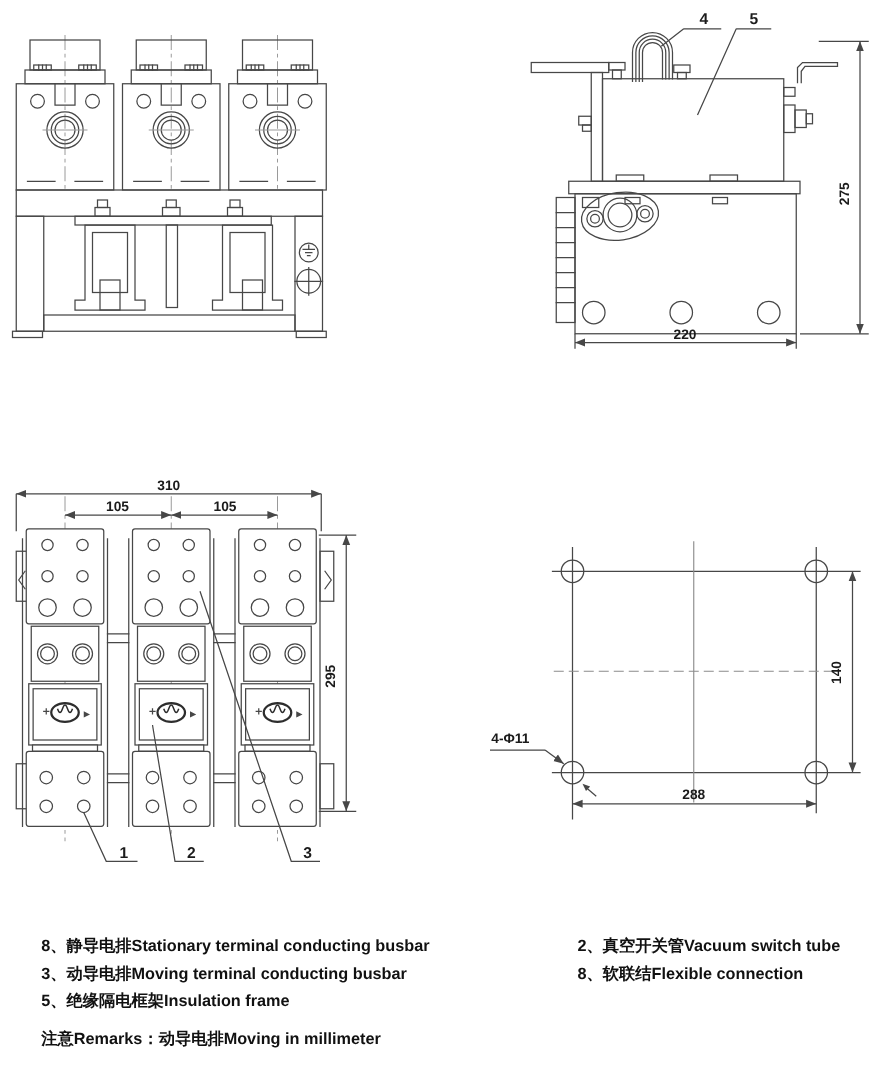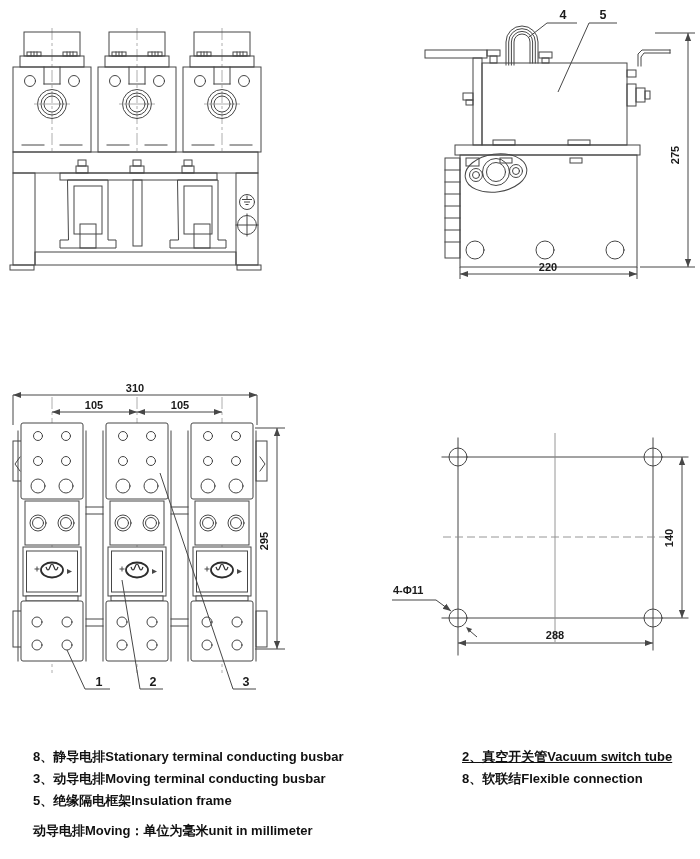--- a/index.html
+++ b/index.html
@@ -289,20 +289,20 @@
       <text class="dtx" x="3" y="189">4-Φ11</text>
       <path class="dl" d="M2,195 H46"></path>
       <line class="dl" x1="46" y1="195" x2="61" y2="206" marker-end="url(#mv-ah)"></line>
       <line class="dl" x1="80" y1="226" x2="87" y2="232"></line>
       <polygon points="76,222 82.1,224.1 78.8,227.8" fill="#474747"></polygon>
     </g>
   </svg>
 
   <div>
     <div class="legend-item" style="left:33px;top:748px;">8、静导电排Stationary terminal conducting busbar</div>
-    <div class="legend-item" style="left:462px;top:748px;text-decoration:underline;">2、真空开关管Vacuum switch tube</div>
+    <div class="legend-item" style="left:462px;top:748px;">2、真空开关管Vacuum switch tube</div>
     <div class="legend-item" style="left:33px;top:770px;">3、动导电排Moving terminal conducting busbar</div>
     <div class="legend-item" style="left:462px;top:770px;">8、软联结Flexible connection</div>
     <div class="legend-item" style="left:33px;top:792px;text-align:right;">5、绝缘隔电框架Insulation frame</div>
-    <div class="legend-item" style="left:33px;top:822px;">动导电排Moving：单位为毫米unit in millimeter</div>
+    <div class="legend-item" style="left:33px;top:822px;">注意Remarks：动导电排Moving in millimeter</div>
   </div>
 
 </div>
 
 </body></html>

